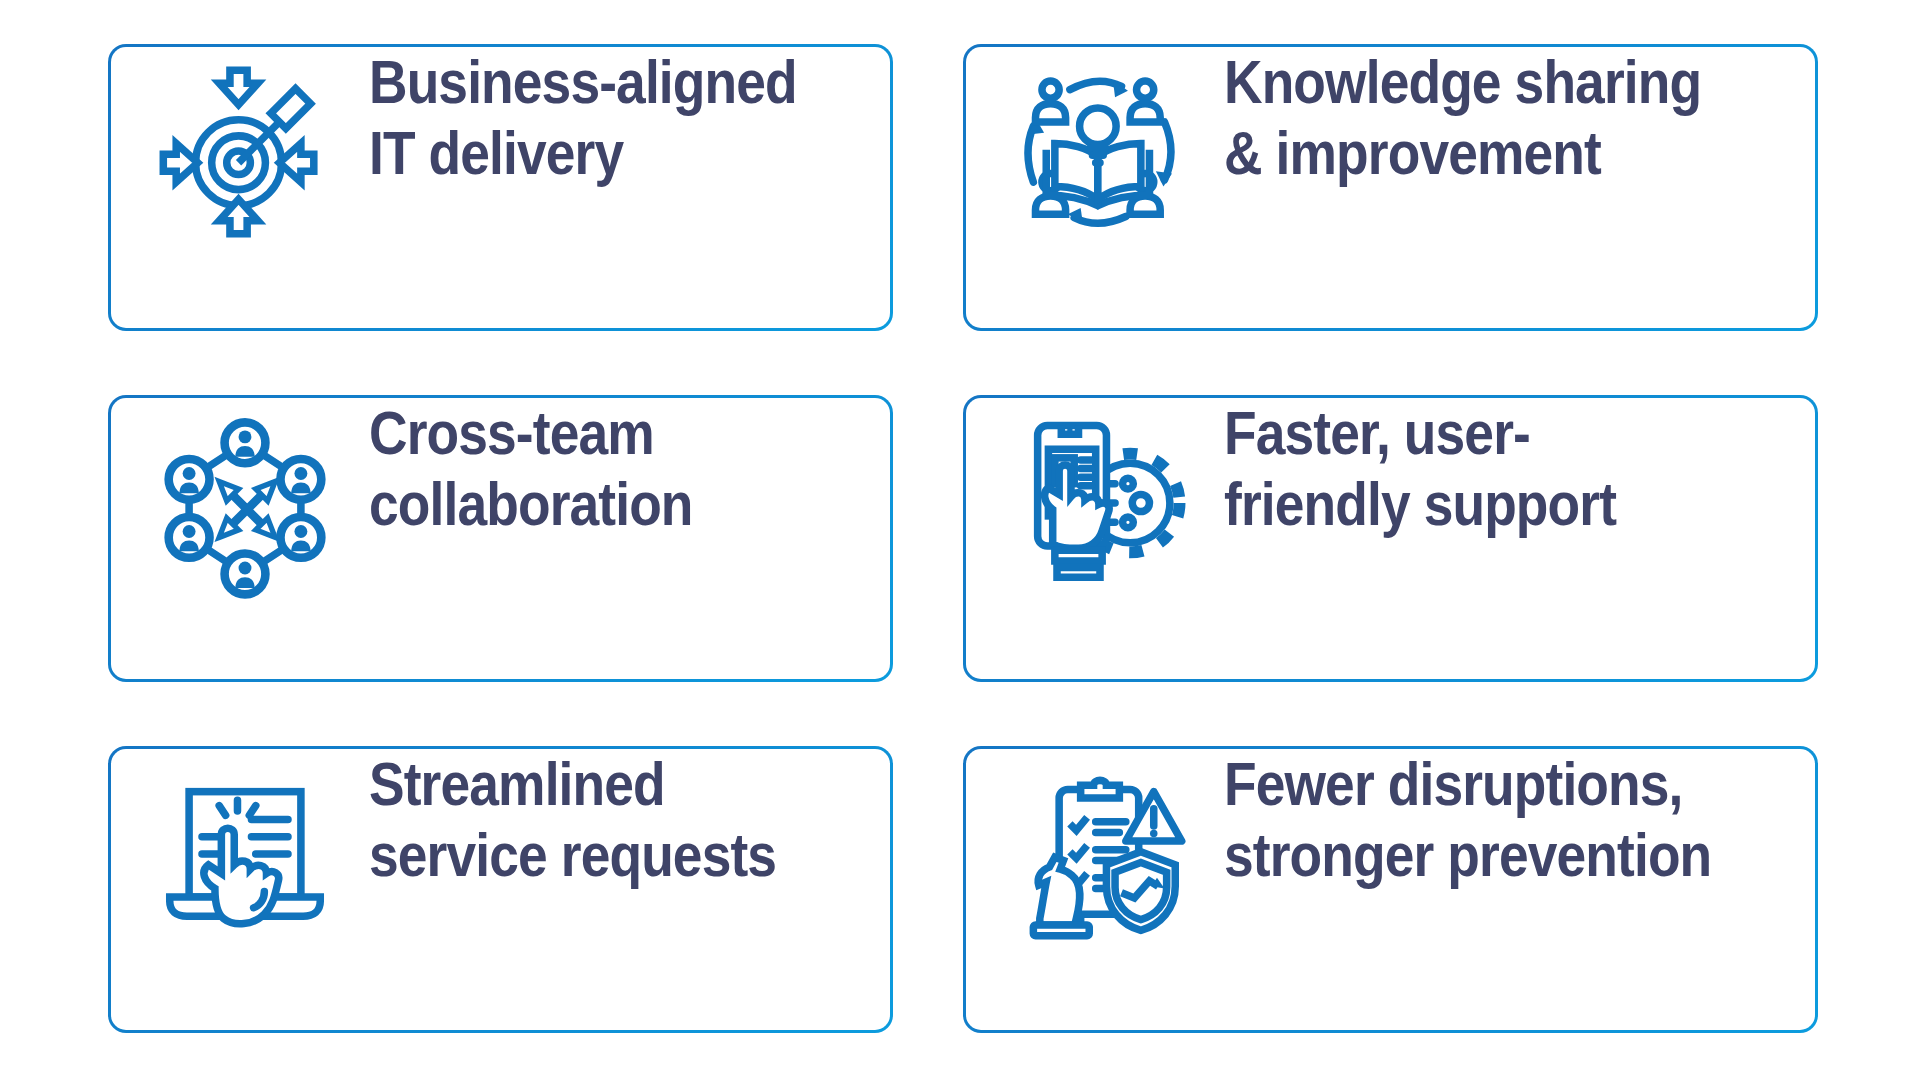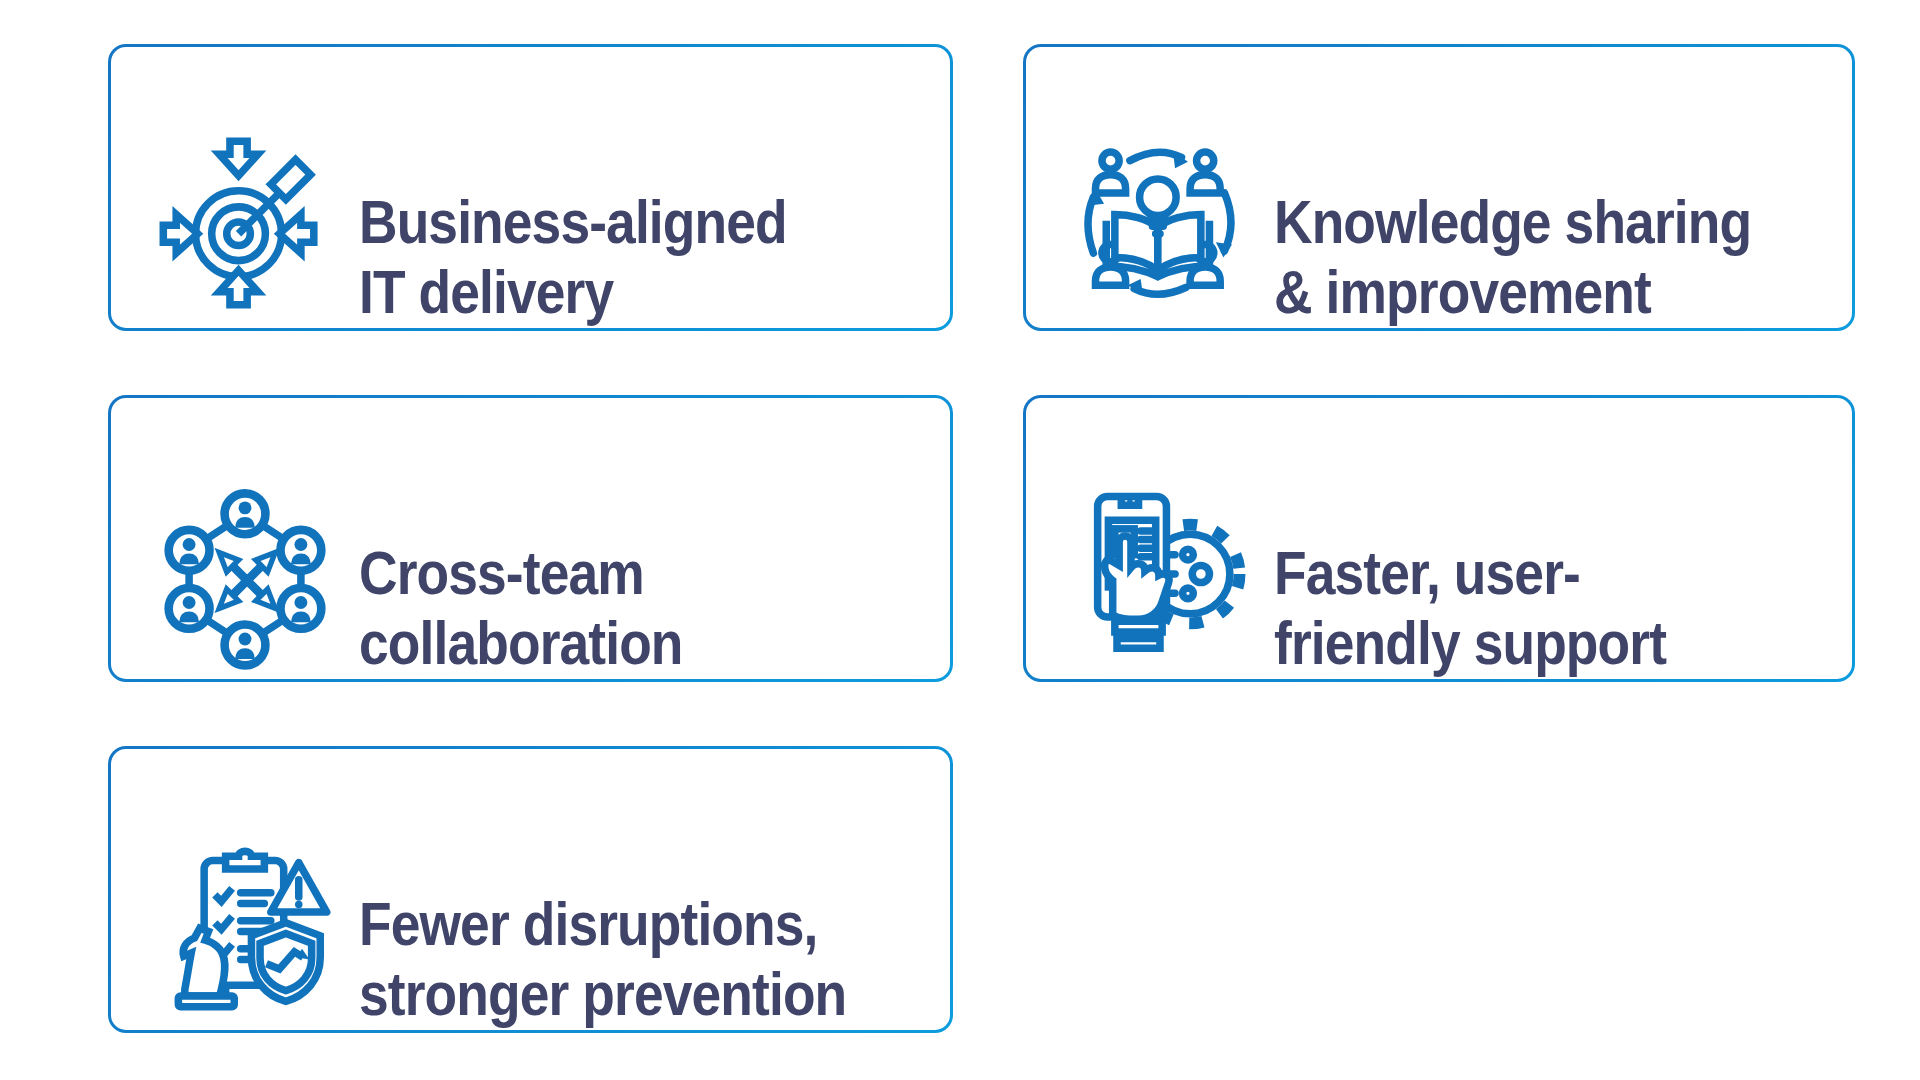--- a/index.html
+++ b/index.html
@@ -21,23 +21,23 @@
     padding: 3px;
     box-sizing: border-box;
     background: linear-gradient(135deg, #1475C4 0%, #0C9CDE 100%);
   }
   .card-inner {
     height: 100%;
     box-sizing: border-box;
     background: #ffffff;
     border-radius: 15px;
     display: flex;
-    align-items: flex-end;
+    align-items: flex-start;
     padding: 0 24px 0 46px;
-    gap: 26px;
+    gap: 36px;
   }
   .icon-box {
     flex: 0 0 auto;
     width: 176px; height: 210px;
     display: flex; align-items: center; justify-content: center;
   }
   .icon-box svg { width: 172px; height: 196px; }
   .card-title {
     color: #3F4468;
     font-weight: bold;
@@ -200,20 +200,38 @@
           <path class="lnw" d="M40,140 h40 v9 h-40 z"></path>
         </svg>
       </div>
       <div class="card-title">
         <span>Faster, user-</span>
         <span>friendly support</span>
       </div>
     </div>
   </div>
 
+  <div class="card">
+    <div class="card-inner">
+      <div class="icon-box">
+        <svg viewBox="0 0 160 160">
+          <rect class="lnw" x="28" y="22" width="104" height="98"></rect>
+          <path class="lnw" d="M10,120 H150 V124 C150,133 144,138 134,138 H26 C16,138 10,133 10,124 Z"></path>
+          <path class="ln rc" d="M40,64 h24 M40,80 h22 M86,48 h34 M86,64 h34 M90,80 h30"></path>
+          <path class="ln rc" d="M62,44 L56,35 M73,40 V30 M84,44 L90,35"></path>
+          <path class="lnw" d="M52,112 C42,106 38,96 46,90 L58,98 V62 C58,54 70,54 70,62 V90 C76,84 85,86 85,94 C91,88 100,90 100,98 C106,94 113,98 111,105 C108,118 106,128 98,136 C88,146 70,148 60,140 C54,135 52,124 52,112 Z"></path>
+          <path class="ln rc" d="M88,130 C94,128 98,122 98,115"></path>
+        </svg>
+      </div>
+      <div class="card-title">
+        <span>Streamlined</span>
+        <span>service requests</span>
+      </div>
+    </div>
+  </div>
 
   <div class="card">
     <div class="card-inner">
       <div class="icon-box">
         <svg viewBox="0 0 160 160">
           <rect class="lnw" x="42" y="20" width="74" height="116" rx="8"></rect>
           <path class="lnw" d="M62,28 V16 H74 C74,10 86,10 86,16 H98 V28 Z"></path>
           <g>
             <polyline class="ln" points="52,52 58,58 68,46"></polyline>
               <path class="ln rc" d="M76,50 h28 M76,60 h22"></path>

